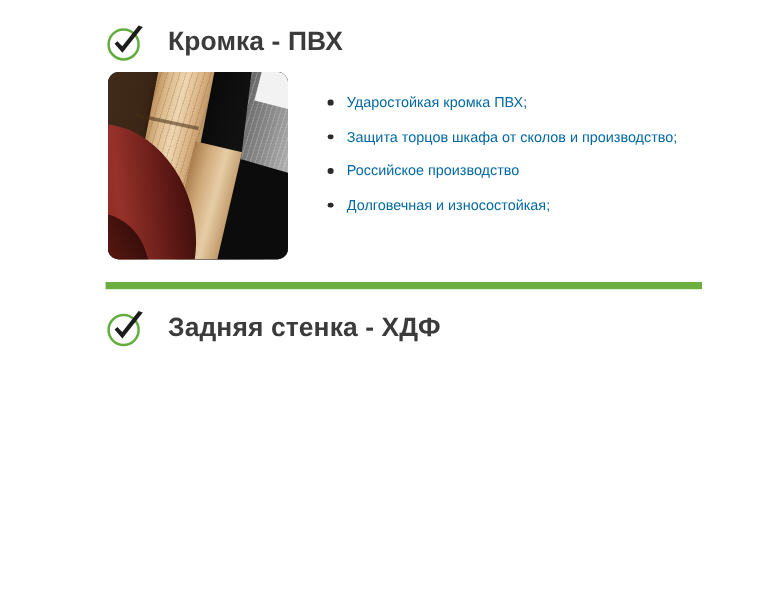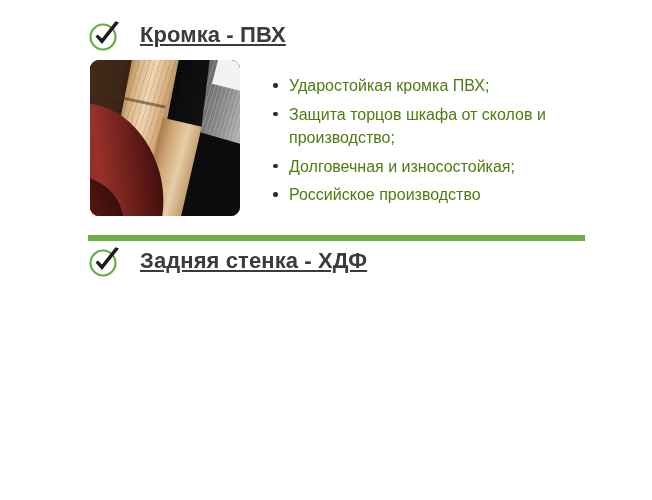--- a/index.html
+++ b/index.html
@@ -24,40 +24,39 @@
   #section-edge { top: 0; }
   #section-back { top: 240px; }
 
   
   .heading-row {
     position: absolute;
     display: flex;
     align-items: center;
   }
   #section-edge .heading-row { left: 88px; top: 18px; }
-  #section-back .heading-row { left: 88px; top: 4px; }
+  #section-back .heading-row { left: 88px; top: 16px; }
 
   .check-icon {
     position: relative;
     width: 34px;
     height: 34px;
     flex: 0 0 34px;
     display: block;
   }
   .check-icon svg { display: block; }
 
   .heading-text {
     margin-left: 18px;
     font-size: 22px;
     font-weight: bold;
     color: #3b3b3b;
     letter-spacing: 0.1px;
     white-space: nowrap;
     line-height: 1;
-    text-decoration: underline;
   }
 
   
   .photo {
     position: absolute;
     border-radius: 9px;
     overflow: hidden;
   }
 
   #photo-edge {
@@ -155,22 +154,22 @@
     position: absolute;
     margin: 0;
     padding: 0;
     list-style: none;
   }
   #bullets-edge { left: 272px; top: 74px; width: 330px; }
 
   .bullets li {
     position: relative;
     padding-left: 17px;
-    font-size: 16px;
-    color: #4d7c0f;
+    font-size: 12px;
+    color: #0369a1;
     line-height: 23.5px;
     margin-bottom: 5px;
   }
   .bullets li:before {
     content: "";
     position: absolute;
     left: 1px;
     top: 9px;
     width: 4.5px;
     height: 4.5px;
@@ -212,22 +211,22 @@
     <div class="pe-wood2"></div>
     <div class="pe-wood-seam"></div>
     <div class="pe-red"></div>
     <div class="pe-red-shade"></div>
     <div class="pe-white-corner"></div>
   </div>
 
   <ul class="bullets" id="bullets-edge">
     <li>Ударостойкая кромка ПВХ;</li>
     <li>Защита торцов шкафа от сколов и производство;</li>
+    <li>Российское производство</li>
     <li>Долговечная и износостойкая;</li>
-    <li>Российское производство</li>
   </ul>
 </div>
 
 <div id="divider"></div>
 
 <div class="section" id="section-back">
 
   <div class="heading-row">
     <span class="check-icon">
       <svg width="34" height="34" viewBox="0 0 34 34">

